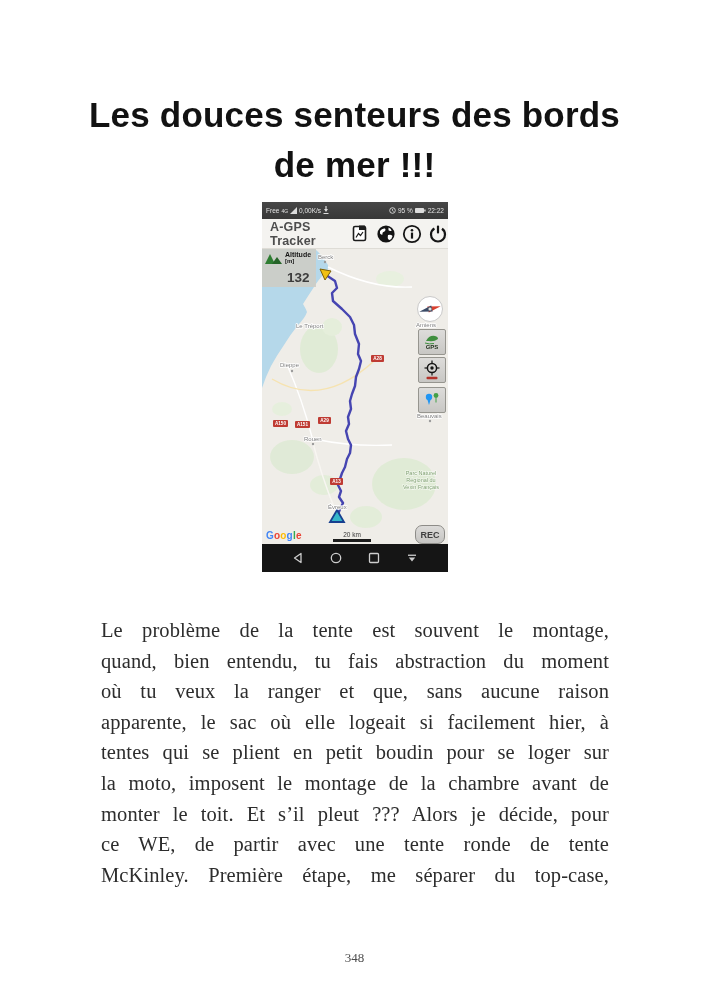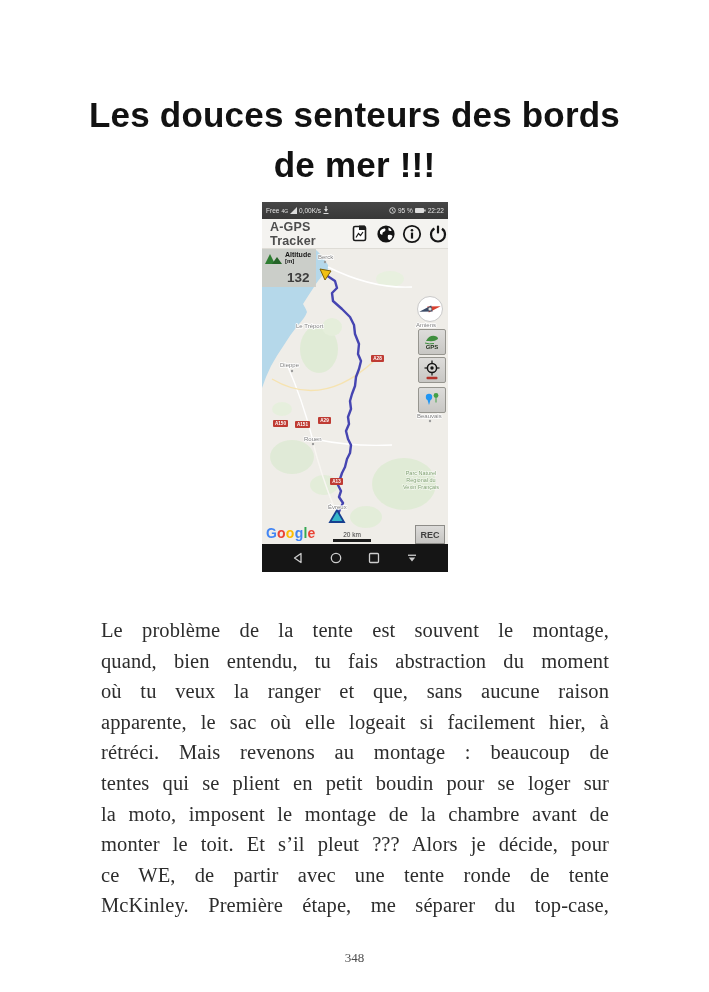--- a/index.html
+++ b/index.html
@@ -50,28 +50,28 @@
     background:linear-gradient(#dddcda,#c8c7c4); border:1px solid #96958f;
     border-radius:2px; display:flex; flex-direction:column;
     align-items:center; justify-content:center;
   }
   .compass { position:absolute; left:154px; top:46px; width:28px; height:28px; }
   .gps-btn  { top:80px; }
   .tgt-btn  { top:108px; }
   .pin-btn  { top:138px; }
   .gps-text { font-size:6px; font-weight:700; color:#23321f; line-height:5px; }
   
-  .google-logo { position:absolute; left:4px; bottom:3px; font-size:14px; font-weight:700; font-family:"Liberation Sans", sans-serif; letter-spacing:0.2px; }
+  .google-logo { position:absolute; left:4px; bottom:3px; font-size:10px; font-weight:700; font-family:"Liberation Sans", sans-serif; letter-spacing:0.2px; }
   .scale { position:absolute; left:64px; bottom:2px; width:52px; text-align:center; }
   .scale-label { font-size:6.5px; color:#3a3a3a; line-height:7px; }
   .scale-bar { width:38px; height:3px; background:#1d1d1d; margin:1px auto 0; }
   .rec-btn {
     position:absolute; left:153px; top:276px; width:30px; height:19px;
     background:linear-gradient(#dcdbd9,#c6c5c2); border:1px solid #8d8c88;
-    border-radius:0; font-size:9px; font-weight:700; color:#3f3f3f;
+    border-radius:7px; font-size:9px; font-weight:700; color:#3f3f3f;
     display:flex; align-items:center; justify-content:center;
   }
   .navbar {
     height:28px; background:#151515; display:flex; align-items:center;
     justify-content:center; gap:24px;
   }
   .nav-ico { width:14px; height:14px; display:flex; align-items:center; justify-content:center; }
   
   .body-text {
     position:absolute; left:101px; top:603px; width:508px;
@@ -342,21 +342,20 @@
           </svg>
       </span>
     </div>
   </div>
 
   <div class="body-text">
     <div class="bodyline">Le problème de la tente est souvent le montage,</div>
     <div class="bodyline">quand, bien entendu, tu fais abstraction du moment</div>
     <div class="bodyline">où tu veux la ranger et que, sans aucune raison</div>
     <div class="bodyline">apparente, le sac où elle logeait si facilement hier, à</div>
-    <div class="bodyline">rétréci. Mais revenons au montage : beaucoup de</div>
     <div class="bodyline">tentes qui se plient en petit boudin pour se loger sur</div>
     <div class="bodyline">la moto, imposent le montage de la chambre avant de</div>
     <div class="bodyline">monter le toit. Et s’il pleut ??? Alors je décide, pour</div>
     <div class="bodyline">ce WE, de partir avec une tente ronde de tente</div>
     <div class="bodyline">McKinley. Première étape, me séparer du top-case,</div>
   </div>
 
   <div class="pagenum">348</div>
 </div>
 

